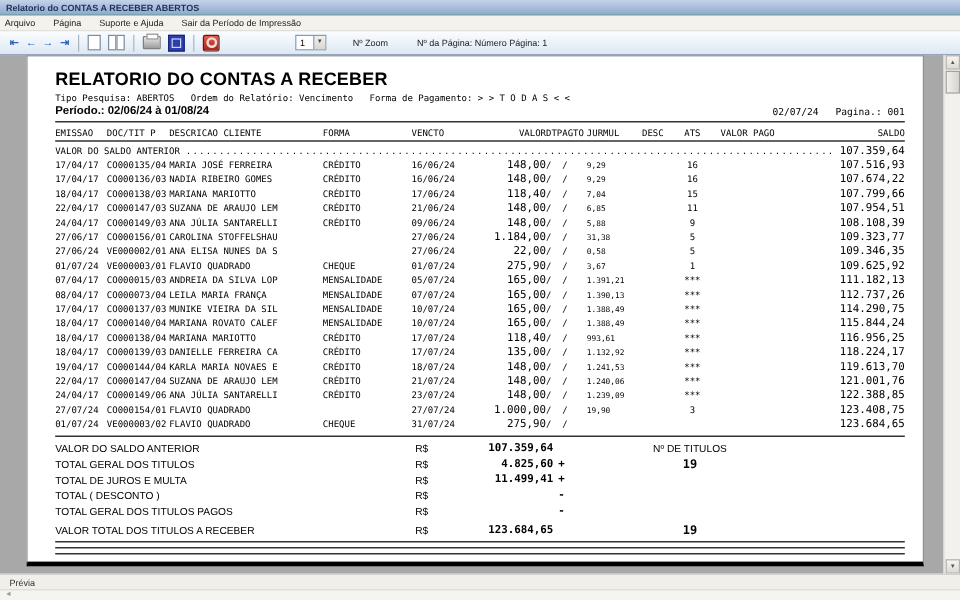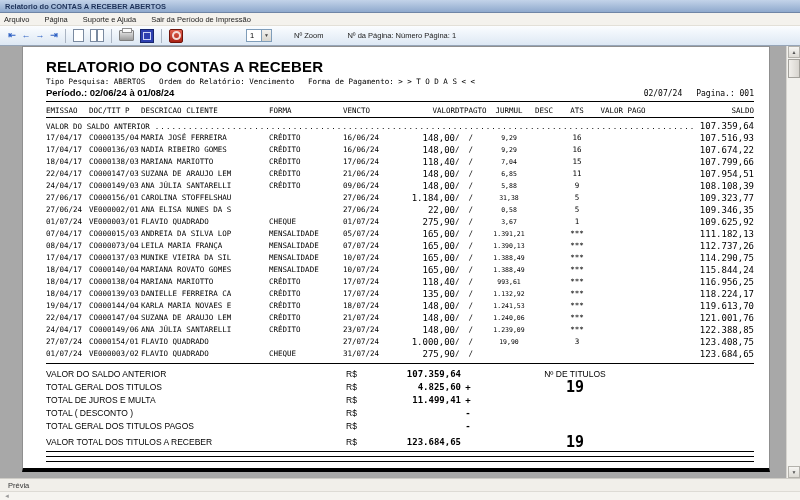--- a/index.html
+++ b/index.html
@@ -61,39 +61,39 @@
   .hline{border-top:1px solid #000;margin-top:3px;}
 
   
   .trow{display:grid;height:12px;line-height:12px;
     grid-template-columns:43px 52px 128px 74px 52px 60px 34px 40px 30px 36px 56px 1fr;
     font-family:"DejaVu Sans Mono",monospace;font-size:7.5px;color:#000;}
   .thead{margin-top:2px;height:13px;line-height:13px;}
   .cell{overflow:hidden;white-space:pre;}
   .c-valor{text-align:right;font-size:9px;}
   .c-dtp{text-align:left;}
-  .c-jurmul{text-align:center;font-size:6.5px;}
+  .c-jurmul{text-align:left;font-size:6.5px;}
   .c-desc{text-align:center;}
   .c-ats{text-align:center;}
   .c-vpago{text-align:center;}
   .c-saldo{text-align:right;font-size:9px;}
   .thead .c-valor,.thead .c-saldo{font-size:7.5px;}
   .thead .c-jurmul{font-size:7.5px;}
   .openrow{display:flex;height:12px;line-height:12px;align-items:baseline;
     font-family:"DejaVu Sans Mono",monospace;font-size:7.5px;margin-top:2px;}
   .openrow .dots{flex:1;overflow:hidden;white-space:nowrap;margin:0 5px;letter-spacing:1px;}
   .openrow .oval{font-size:9px;}
 
   
   .sumwrap{margin-top:4px;}
   .sumrow{display:grid;grid-template-columns:300px 30px 85px 14px 40px 120px 1fr;
     height:13px;line-height:13px;font-size:8.5px;color:#000;}
   .sumrow .amt{font-family:"DejaVu Sans Mono",monospace;font-weight:bold;font-size:9px;text-align:right;}
   .sumrow .sgn{font-family:"DejaVu Sans Mono",monospace;font-weight:bold;font-size:9px;text-align:center;}
-  .sumrow .cnt{font-family:"DejaVu Sans Mono",monospace;font-weight:bold;font-size:15px;text-align:center;}
+  .sumrow .cnt{font-family:"DejaVu Sans Mono",monospace;font-weight:bold;font-size:10px;text-align:center;}
   .sumrow .cnt.hdr{font-family:"Liberation Sans",sans-serif;font-weight:normal;font-size:8.5px;}
   .sumrow.final{margin-top:3px;}
   .dblline{height:4px;border-top:1px solid #000;border-bottom:1px solid #000;margin-top:4px;}
 
   
   .vscroll{position:absolute;right:0;top:0;width:14px;height:432px;background:#f2f1ed;
     border-left:1px solid #d6d4cf;box-sizing:border-box;}
   .sbtn{position:absolute;left:1px;width:12px;height:12px;background:linear-gradient(#f6f5f2,#dcdad4);
     border:1px solid #b3b1ab;box-sizing:border-box;text-align:center;line-height:10px;font-size:5px;color:#555;}
   .sbtn.up{top:0;}
@@ -342,21 +342,21 @@
             <div class="cell c-dtp">/  /</div>
             <div class="cell c-jurmul">1.388,49</div>
             <div class="cell c-desc"></div>
             <div class="cell c-ats">***</div>
             <div class="cell c-vpago"></div>
             <div class="cell c-saldo">114.290,75</div>
           </div>
           <div class="trow">
             <div class="cell c-emissao">18/04/17</div>
             <div class="cell c-doc">CO000140/04</div>
-            <div class="cell c-cliente">MARIANA ROVATO GOMES</div>
+            <div class="cell c-cliente">MARIANA ROVATO CALEF</div>
             <div class="cell c-forma">MENSALIDADE</div>
             <div class="cell c-vencto">10/07/24</div>
             <div class="cell c-valor">165,00</div>
             <div class="cell c-dtp">/  /</div>
             <div class="cell c-jurmul">1.388,49</div>
             <div class="cell c-desc"></div>
             <div class="cell c-ats">***</div>
             <div class="cell c-vpago"></div>
             <div class="cell c-saldo">115.844,24</div>
           </div>

